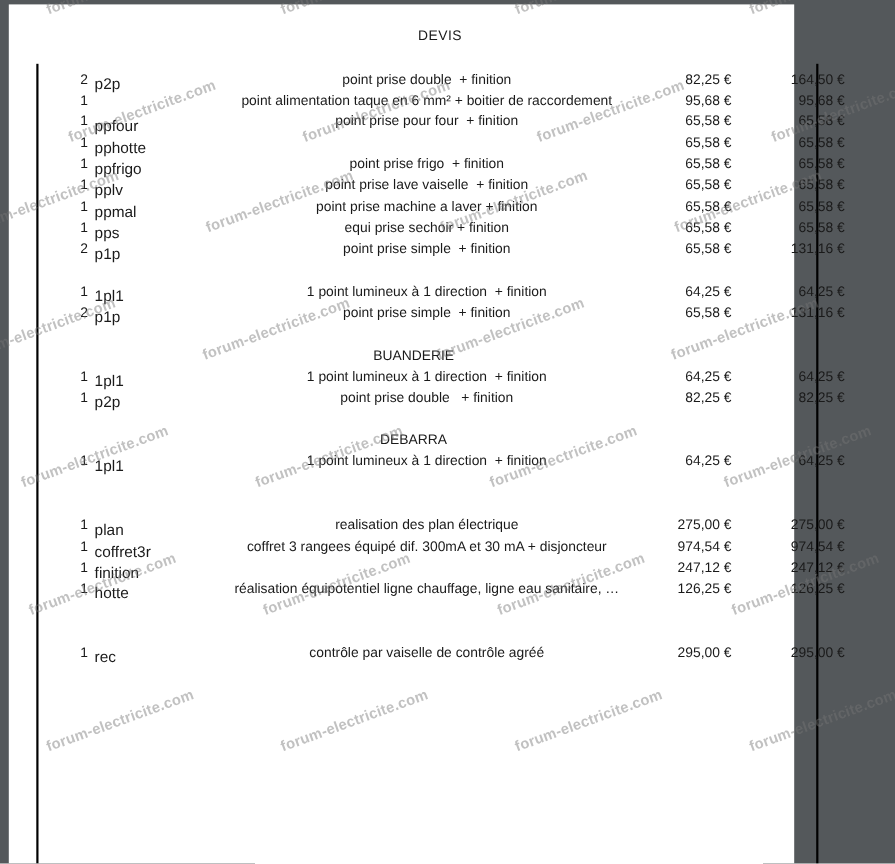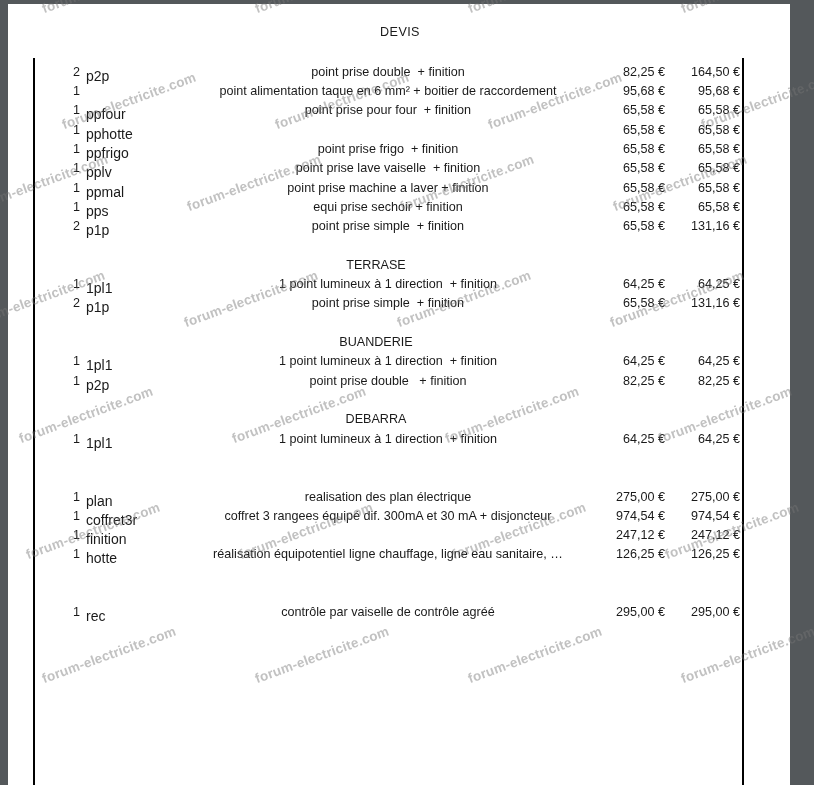--- a/index.html
+++ b/index.html
@@ -1,39 +1,39 @@
 <!DOCTYPE html>
 <html><head>
 <meta charset="utf-8">
 <style>
   html,body{margin:0;padding:0;}
   .viewport{
     position:relative;width:814px;height:785px;overflow:hidden;
     background:#54585b;
     font-family:"Liberation Sans",sans-serif;
   }
-  .page{position:absolute;left:8px;top:4px;width:782px;height:781px;background:#ffffff;}
+  .page{position:absolute;left:8px;top:4px;width:714px;height:781px;background:#ffffff;}
   .doc-title{
     position:absolute;top:21px;left:0;width:784px;text-align:center;
     font-size:12.6px;color:#1a1a1a;letter-spacing:.4px;
   }
   .vline{position:absolute;width:2px;background:#000;top:54px;bottom:0;}
   .vline.left{left:25px;}
   .vline.right{left:734px;}
   .rows{position:absolute;left:0;top:58px;width:790px;}
   .row{position:relative;height:19.32px;}
   .cell{
     position:absolute;top:0;height:100%;display:flex;align-items:center;
     font-size:12.6px;color:#1a1a1a;white-space:pre;
   }
   .qty{left:30px;width:42px;justify-content:flex-end;}
   .code{left:78px;width:130px;font-size:14px;padding-top:4px;}
   .desc{left:92px;width:576px;justify-content:center;}
   .unit{left:560px;width:97px;justify-content:flex-end;}
-  .total{left:652px;width:80px;justify-content:flex-end;}
+  .total{left:652px;width:80px;justify-content:flex-end;padding-left:28px;}
   .section-title-cell{left:80px;width:576px;justify-content:center;}
   .watermarks{position:absolute;left:0;top:0;width:814px;height:785px;pointer-events:none;z-index:50;}
   .watermarks span{
     position:absolute;transform:rotate(-20deg);transform-origin:left top;
     font-size:13.5px;font-weight:600;letter-spacing:.2px;white-space:nowrap;
     color:rgba(118,118,118,0.45);
   }
 </style>
 </head>
 <body>
@@ -99,23 +99,20 @@
           <div class="cell total">65,58 €</div>
         </div>
         <div class="row">
           <div class="cell qty">2</div>
           <div class="cell code">p1p</div>
           <div class="cell desc">point prise simple  + finition</div>
           <div class="cell unit">65,58 €</div>
           <div class="cell total">131,16 €</div>
         </div>
         <div class="row"></div>
-        <div class="row">
-          <div class="cell section-title-cell">TERRASE</div>
-        </div>
         <div class="row">
           <div class="cell qty">1</div>
           <div class="cell code">1pl1</div>
           <div class="cell desc">1 point lumineux à 1 direction  + finition</div>
           <div class="cell unit">64,25 €</div>
           <div class="cell total">64,25 €</div>
         </div>
         <div class="row">
           <div class="cell qty">2</div>
           <div class="cell code">p1p</div>

